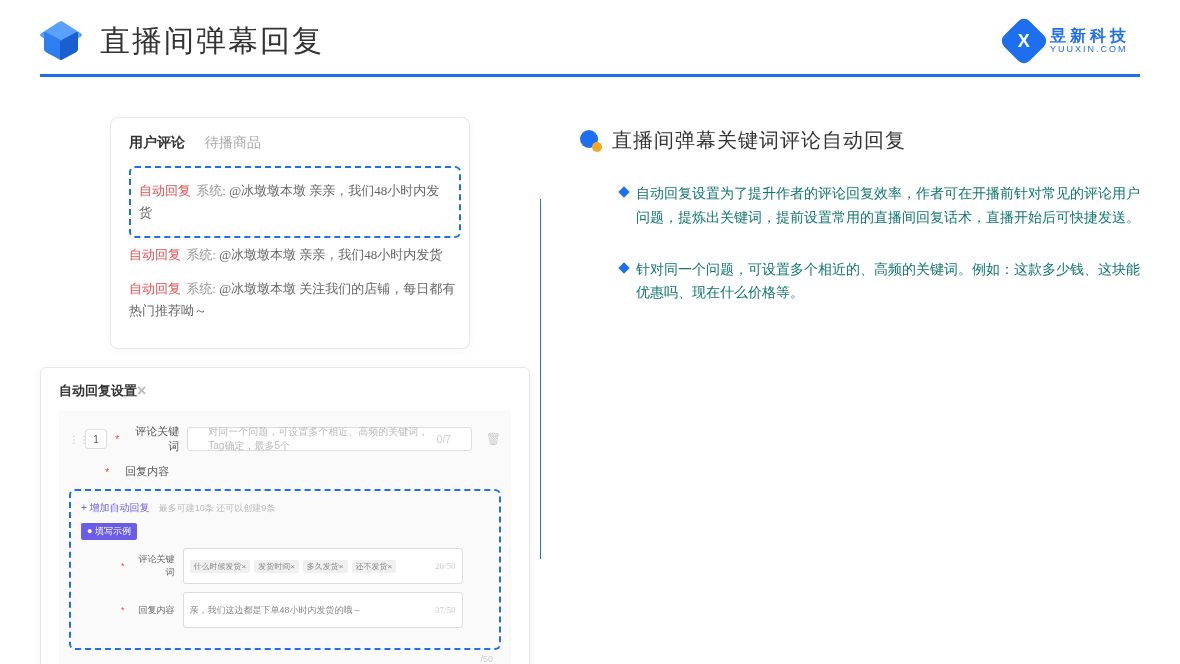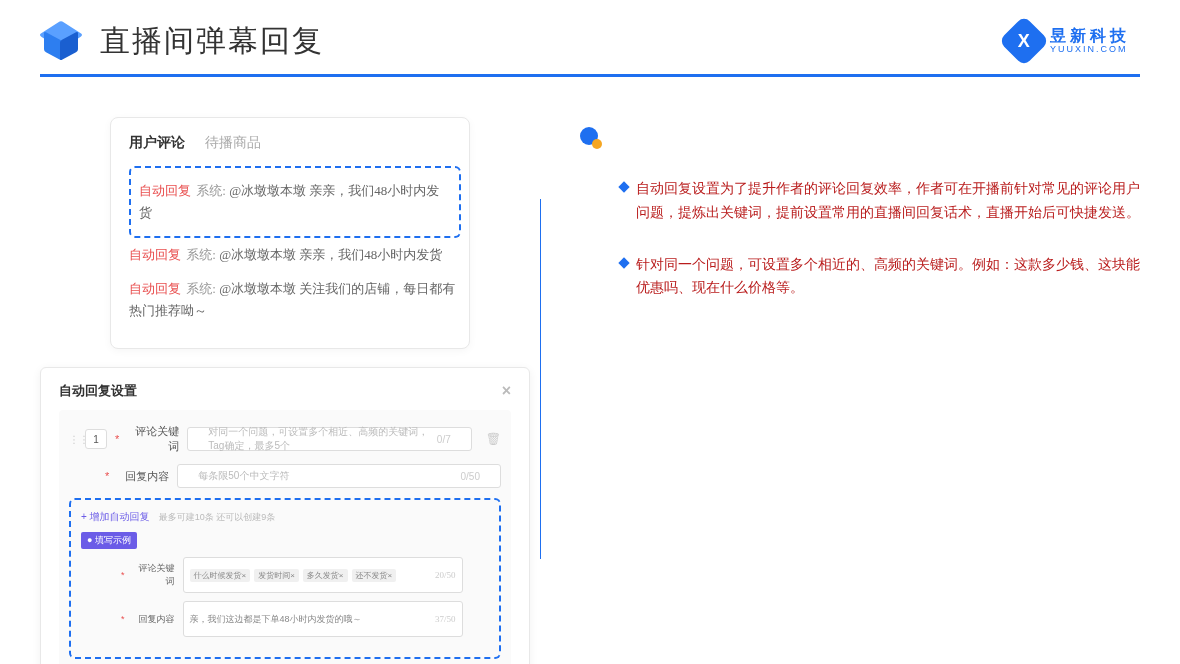--- a/index.html
+++ b/index.html
@@ -24,21 +24,21 @@
 .panel-comments { background: #fff; border: 1px solid #e8e8e8; border-radius: 8px; padding: 16px 8px 20px 18px; width: 360px; margin-left: 70px; box-shadow: 0 2px 8px rgba(0,0,0,0.04); position: relative; }
 .tabs { display: flex; gap: 20px; font-size: 14px; margin-bottom: 14px; }
 .tab-active { color: #333; font-weight: 600; }
 .tab-inactive { color: #aaa; }
 .comment-row { font-size: 13px; color: #666; line-height: 1.7; padding: 6px 0; font-family: Liberation Serif, serif; }
 .auto-tag { color: #e94f4f; font-weight: 500; margin-right: 2px; }
 .sys-tag { color: #999; }
 .highlight-box { border: 2px dashed #1e6ff0; border-radius: 6px; padding: 6px 8px; }
 
 .panel-settings { background: #fff; border: 1px solid #e8e8e8; border-radius: 6px; padding: 14px 18px 20px 18px; width: 490px; box-shadow: 0 2px 10px rgba(0,0,0,0.06); margin-top: 18px; position: relative; }
-.settings-header { display: flex; justify-content: space-between; align-items: center; font-size: 13px; font-weight: 600; color: #333; padding-bottom: 10px; }
+.settings-header { display: flex; align-items: center; font-size: 13px; font-weight: 600; color: #333; padding-bottom: 10px; }
 .close-x { color: #bbb; font-size: 16px; cursor: pointer; }
 .settings-body { background: #fafafa; padding: 14px 10px; border-radius: 4px; font-size: 11px; color: #555; }
 .form-row { display: flex; align-items: center; gap: 8px; margin-bottom: 10px; }
 .drag-dot { color: #ccc; font-size: 10px; width: 8px; }
 .idx-box { width: 22px; height: 20px; border: 1px solid #ddd; background: #fff; border-radius: 3px; display: flex; align-items: center; justify-content: center; font-size: 10px; }
 .req-star { color: #e94f4f; }
 .field-label { width: 52px; text-align: right; font-size: 11px; }
 .field-input { flex: 1; height: 24px; border: 1px solid #ddd; background: #fff; border-radius: 3px; padding: 0 20px; font-size: 10px; color: #bbb; display: flex; align-items: center; justify-content: space-between; }
 .counter { color: #ccc; font-size: 10px; padding-left: 6px; }
 .trash { color: #ccc; font-size: 12px; padding-left: 6px; }
@@ -57,21 +57,21 @@
 .connector { position: absolute; border-left: 1.5px solid #1e6ff0; border-bottom: 1.5px solid #1e6ff0; }
 .conn1 { left: 500px; top: 82px; width: 18px; height: 360px; border-bottom: none; }
 
 .section-title { display: flex; align-items: center; gap: 10px; margin-bottom: 28px; }
 .title-dot { width: 22px; height: 22px; position: relative; }
 .title-dot::before { content: ''; position: absolute; width: 18px; height: 18px; background: #1e6ff0; border-radius: 50%; left: 0; top: 0; }
 .title-dot::after { content: ''; position: absolute; width: 10px; height: 10px; background: #f5a623; border-radius: 50%; right: 0; bottom: 0; }
 .section-title-text { font-size: 20px; color: #333; letter-spacing: 1px; }
 .bullet-item { display: flex; gap: 8px; margin-bottom: 28px; padding-left: 40px; }
 .diamond { width: 8px; height: 8px; background: #1e6ff0; transform: rotate(45deg); margin-top: 6px; flex-shrink: 0; }
-.bullet-text { font-size: 14px; color: #b91c1c; line-height: 1.7; }
+.bullet-text { font-size: 14px; color: #0f766e; line-height: 1.7; }
 
 
 .cube { position: relative; width: 42px; height: 42px; }
 .cube-face { position: absolute; }
 .cube-top { width: 26px; height: 26px; background: #5aa0ff; transform: rotate(45deg) skew(-12deg,-12deg); left: 8px; top: 2px; border-radius: 3px; }
 .cube-left { width: 18px; height: 20px; background: #2d7ef0; transform: skewY(28deg); left: 4px; top: 16px; border-radius: 2px; }
 .cube-right { width: 18px; height: 20px; background: #1a5fd0; transform: skewY(-28deg); left: 20px; top: 16px; border-radius: 2px; }
 </style>
 </head>
 <body>
@@ -140,24 +140,20 @@
           <span class="field-label">评论关键词</span>
           <div class="field-input">
             <span>对同一个问题，可设置多个相近、高频的关键词，Tag确定，最多5个</span>
             <span class="counter">0/7</span>
           </div>
           <span class="trash">🗑</span>
         </div>
         <div class="form-row" style="padding-left:36px;">
           <span class="req-star">*</span>
           <span class="field-label">回复内容</span>
-          <div class="field-input">
-            <span>每条限50个中文字符</span>
-            <span class="counter">0/50</span>
-          </div>
         </div>
 
         <div class="example-box">
           <div>
             <span class="add-link">+ 增加自动回复</span>
             <span class="hint-small">最多可建10条 还可以创建9条</span>
           </div>
           <div class="ex-tag-row">
             <span class="ex-badge">● 填写示例</span>
           </div>
@@ -182,20 +178,21 @@
           </div>
         </div>
         <div style="text-align:right; color:#ccc; font-size:9px; padding:4px 8px 0 0;">/50</div>
       </div>
     </div>
   </div>
 
   <div class="right-col">
     <div class="section-title">
       <div class="title-dot"></div>
+      <span class="section-title-text">直播间弹幕关键词评论自动回复</span>
     </div>
     <div class="bullet-item">
       <div class="diamond"></div>
       <div class="bullet-text">自动回复设置为了提升作者的评论回复效率，作者可在开播前针对常见的评论用户问题，提炼出关键词，提前设置常用的直播间回复话术，直播开始后可快捷发送。</div>
     </div>
     <div class="bullet-item">
       <div class="diamond"></div>
       <div class="bullet-text">针对同一个问题，可设置多个相近的、高频的关键词。例如：这款多少钱、这块能优惠吗、现在什么价格等。</div>
     </div>
   </div>

